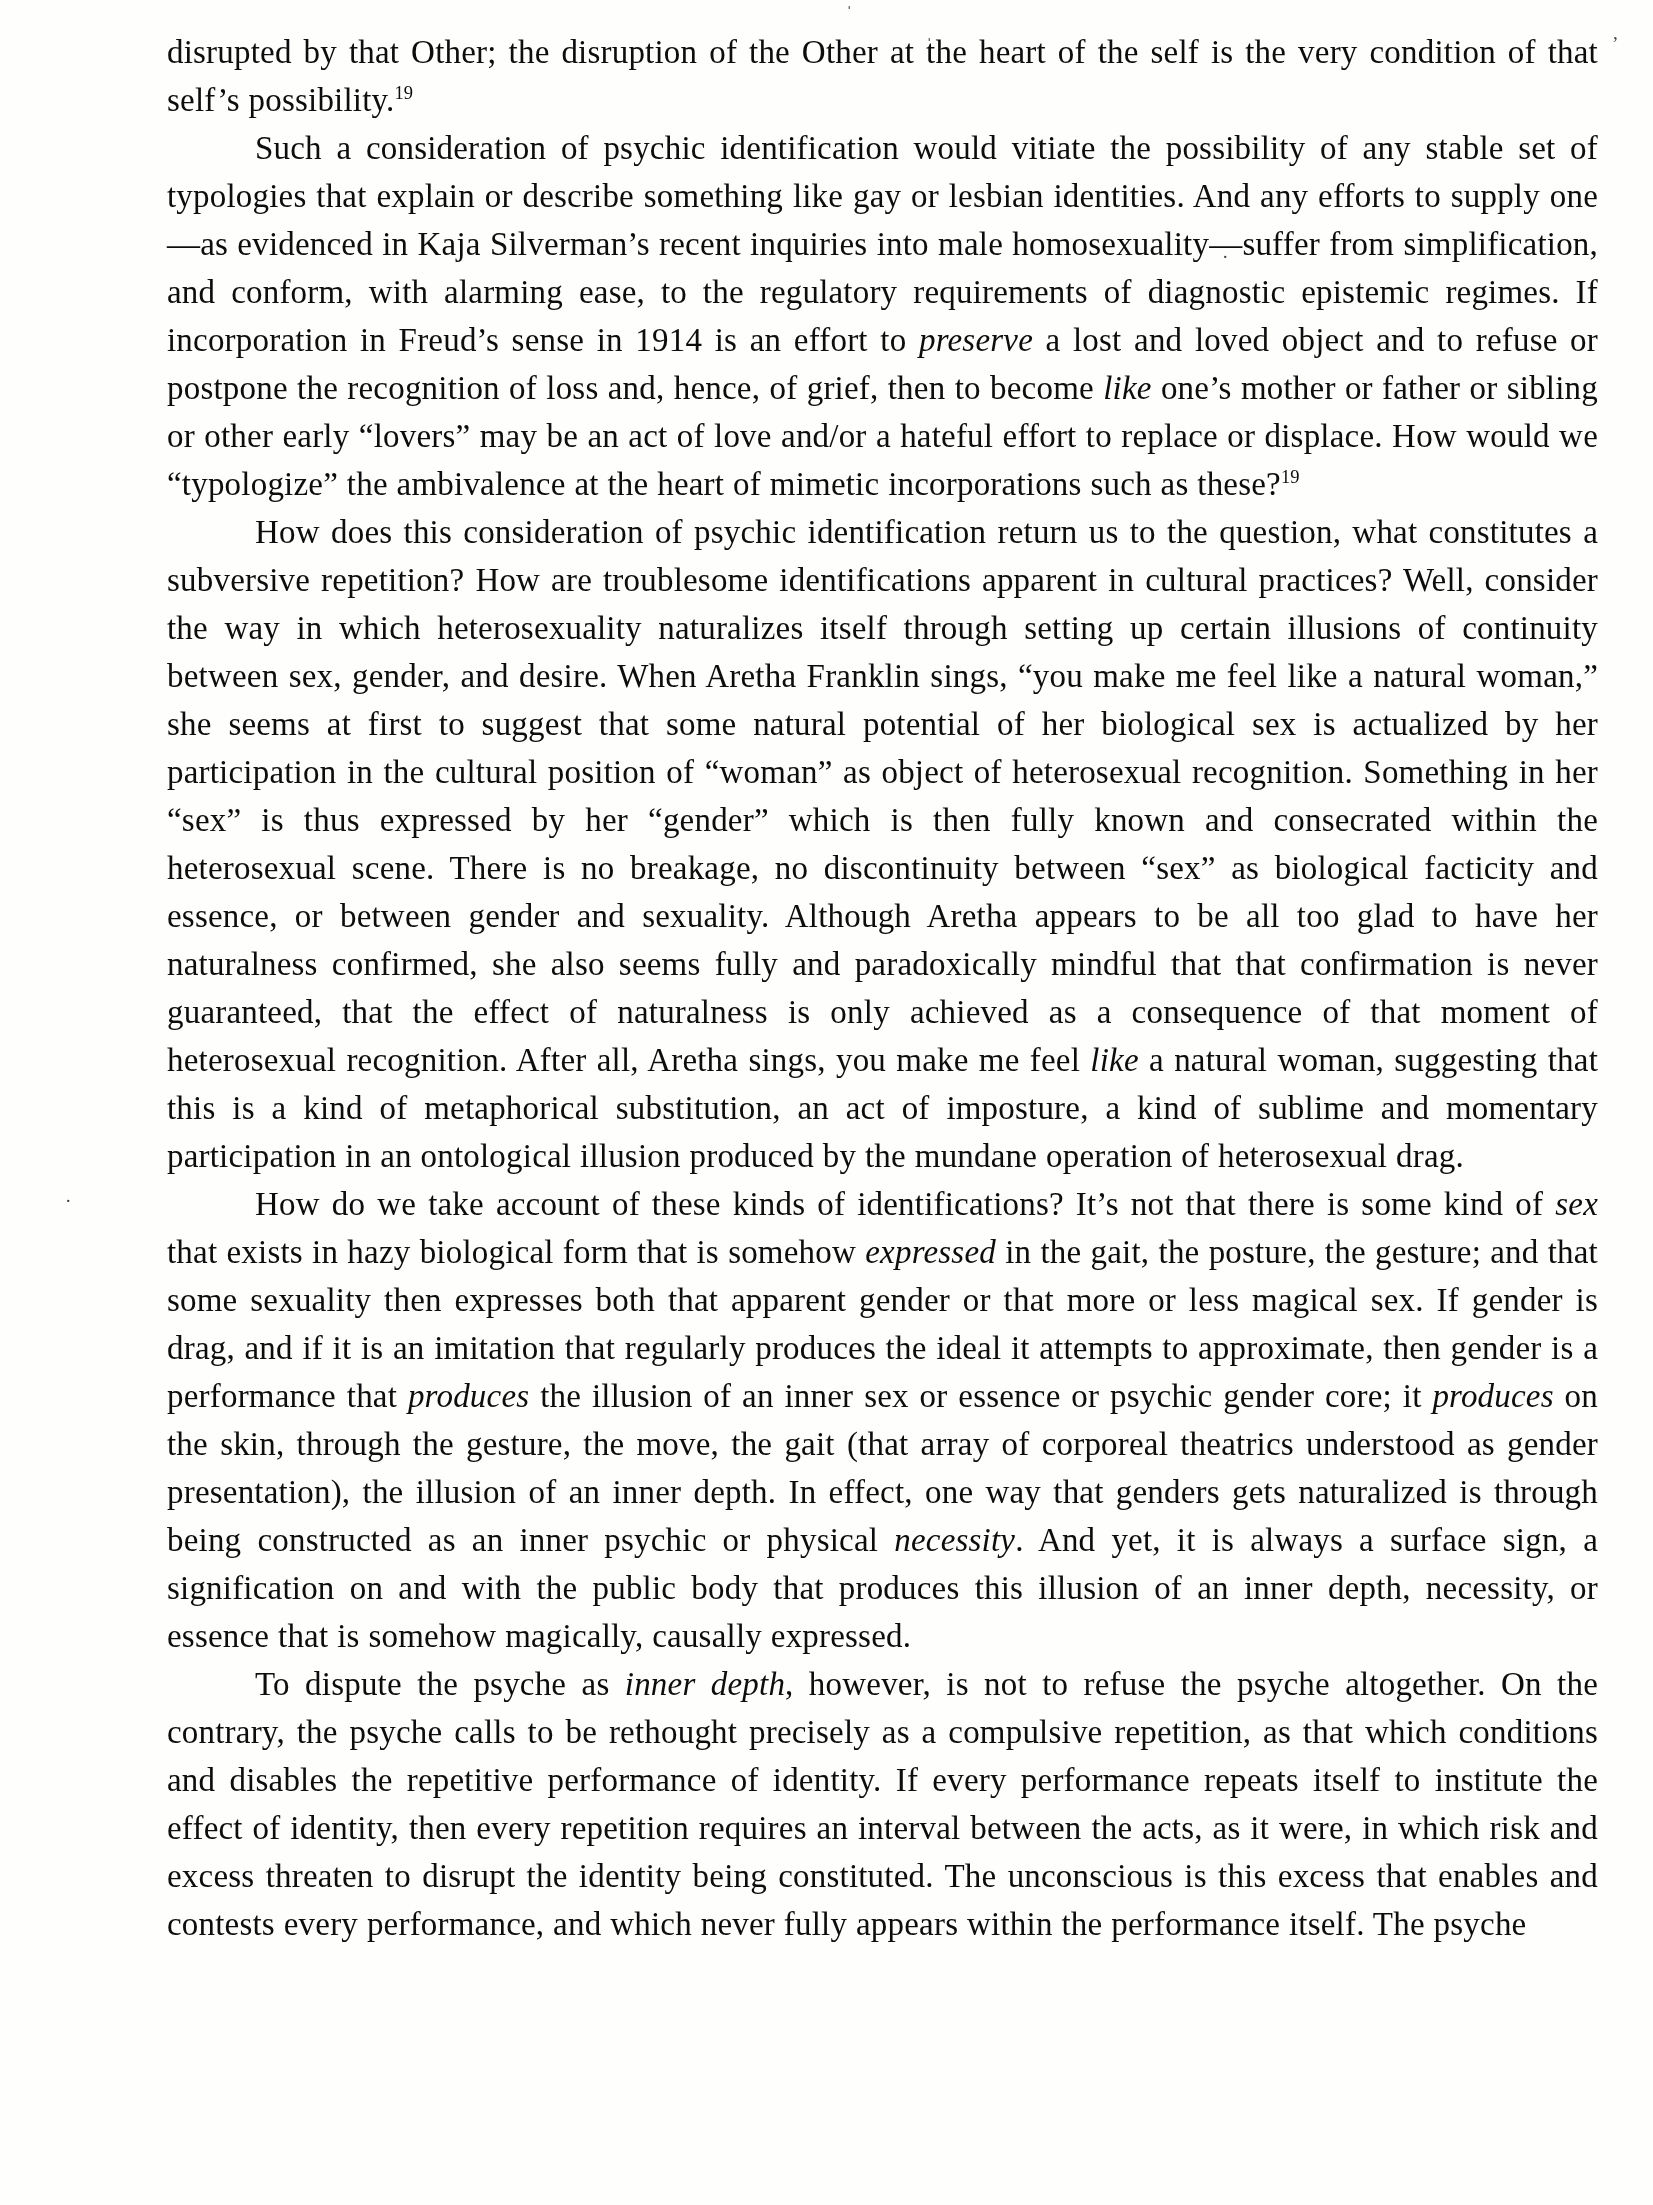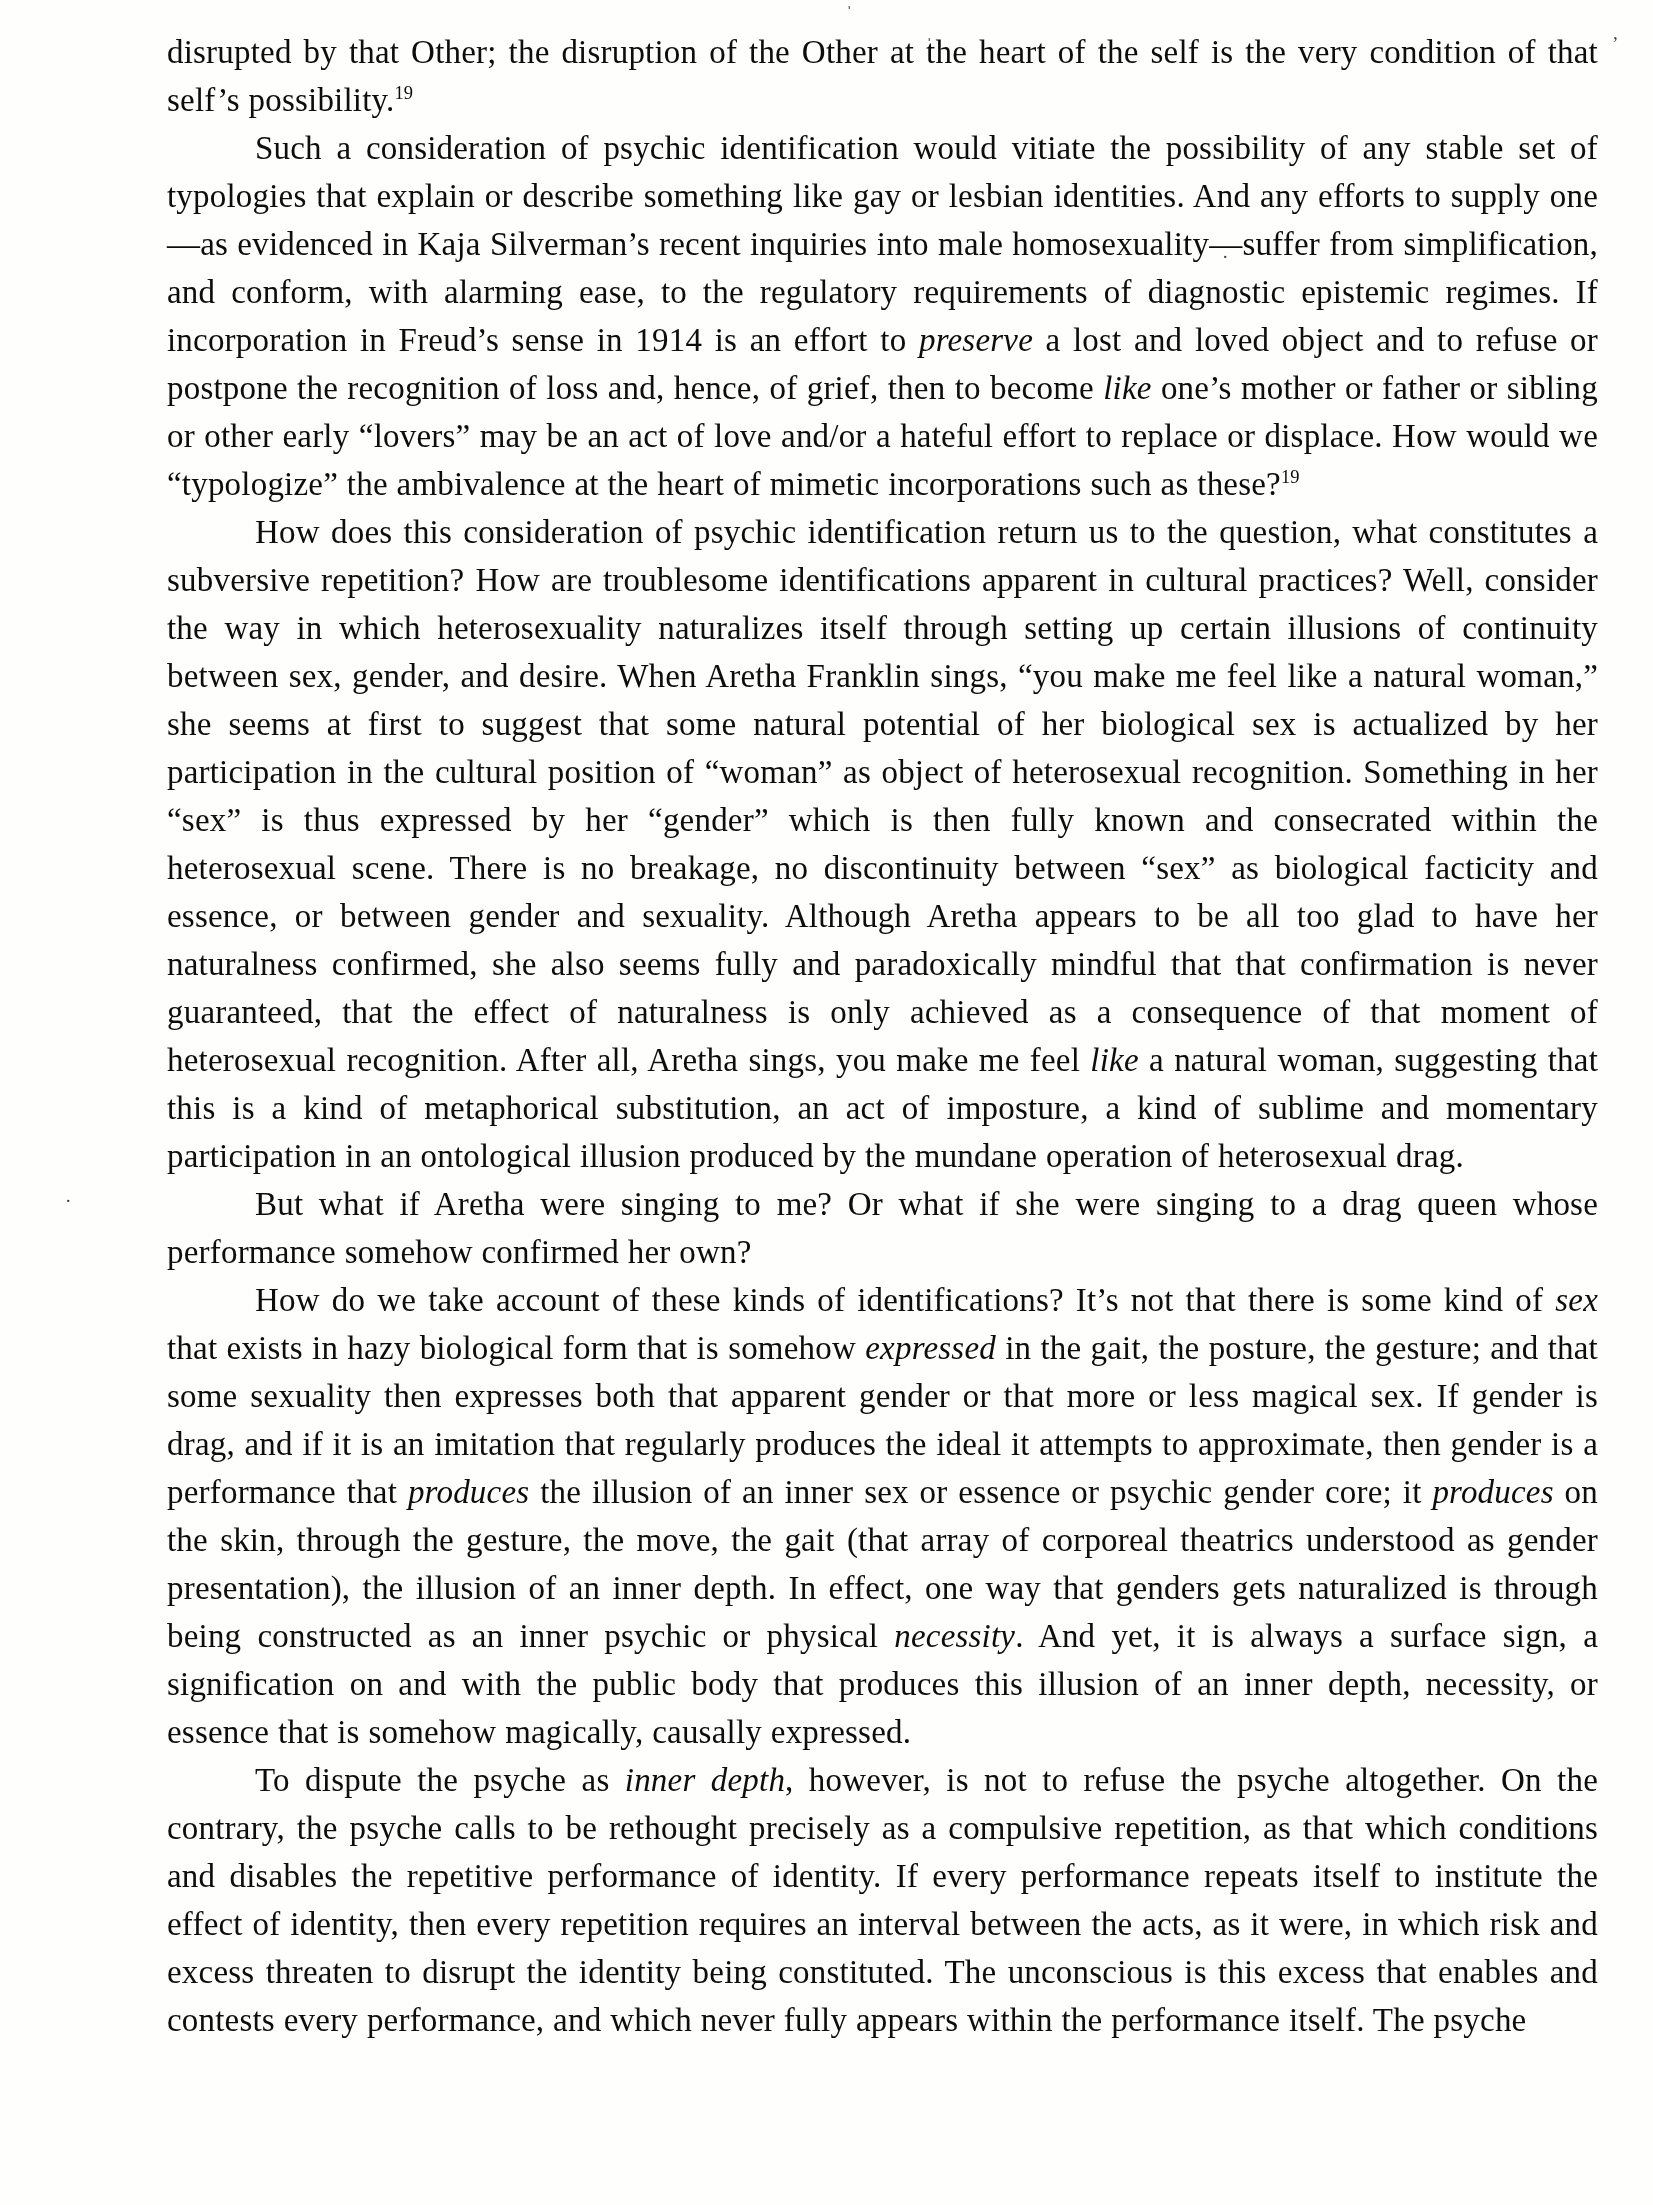--- a/index.html
+++ b/index.html
@@ -52,21 +52,20 @@
   }
 </style>
 </head>
 <body>
 
 <div class="page" style="background: rgb(254, 254, 252); color: rgb(13, 13, 13);">
   <div class="text-block" id="text-block">
       <p class="para">disrupted by that Other; the disruption of the Other at the heart of the self is the very condition of that self’s possibility.<sup>19</sup></p>
       <p class="para indent">Such a consideration of psychic identification would vitiate the possibility of any stable set of typologies that explain or describe something like gay or lesbian identities. And any efforts to supply one—as evidenced in Kaja Silverman’s recent inquiries into male homosexuality—suffer from simplification, and conform, with alarming ease, to the regulatory requirements of diagnostic epistemic regimes. If incorporation in Freud’s sense in 1914 is an effort to <i>preserve</i> a lost and loved object and to refuse or postpone the recognition of loss and, hence, of grief, then to become <i>like</i> one’s mother or father or sibling or other early “lovers” may be an act of love and/or a hateful effort to replace or displace. How would we “typologize” the ambivalence at the heart of mimetic incorporations such as these?<sup>19</sup></p>
       <p class="para indent">How does this consideration of psychic identification return us to the question, what constitutes a subversive repetition? How are troublesome identifications apparent in cultural practices? Well, consider the way in which heterosexuality naturalizes itself through setting up certain illusions of continuity between sex, gender, and desire. When Aretha Franklin sings, “you make me feel like a natural woman,” she seems at first to suggest that some natural potential of her biological sex is actualized by her participation in the cultural position of “woman” as object of heterosexual recognition. Something in her “sex” is thus expressed by her “gender” which is then fully known and consecrated within the heterosexual scene. There is no breakage, no discontinuity between “sex” as biological facticity and essence, or between gender and sexuality. Although Aretha appears to be all too glad to have her naturalness confirmed, she also seems fully and paradoxically mindful that that confirmation is never guaranteed, that the effect of naturalness is only achieved as a consequence of that moment of heterosexual recognition. After all, Aretha sings, you make me feel <i>like</i> a natural woman, suggesting that this is a kind of metaphorical substitution, an act of imposture, a kind of sublime and momentary participation in an ontological illusion produced by the mundane operation of heterosexual drag.</p>
-      <p class="para indent">But what if Aretha were singing to me? Or what if she were singing to a drag queen whose performance somehow confirmed her own?</p>
       <p class="para indent">How do we take account of these kinds of identifications? It’s not that there is some kind of <i>sex</i> that exists in hazy biological form that is somehow <i>expressed</i> in the gait, the posture, the gesture; and that some sexuality then expresses both that apparent gender or that more or less magical sex. If gender is drag, and if it is an imitation that regularly produces the ideal it attempts to approximate, then gender is a performance that <i>produces</i> the illusion of an inner sex or essence or psychic gender core; it <i>produces</i> on the skin, through the gesture, the move, the gait (that array of corporeal theatrics understood as gender presentation), the illusion of an inner depth. In effect, one way that genders gets naturalized is through being constructed as an inner psychic or physical <i>necessity</i>. And yet, it is always a surface sign, a signification on and with the public body that produces this illusion of an inner depth, necessity, or essence that is somehow magically, causally expressed.</p>
       <p class="para indent">To dispute the psyche as <i>inner depth</i>, however, is not to refuse the psyche altogether. On the contrary, the psyche calls to be rethought precisely as a compulsive repetition, as that which conditions and disables the repetitive performance of identity. If every performance repeats itself to institute the effect of identity, then every repetition requires an interval between the acts, as it were, in which risk and excess threaten to disrupt the identity being constituted. The unconscious is this excess that enables and contests every performance, and which never fully appears within the performance itself. The psyche</p>
     </div>
   <div id="artifacts">
       <span class="artifact" style="left: 846px; top: 2.6px;">ˈ</span>
       <span class="artifact" style="left: 926px; top: 21px;">ˌ</span>
       <span class="artifact" style="left: 1612px; top: 34px;">’</span>
       <span class="artifact" style="left: 1037px; top: 132px;">·</span>
       <span class="artifact" style="left: 1222px; top: 247px;">·</span>
       <span class="artifact" style="left: 65px; top: 1191px;">·</span>

